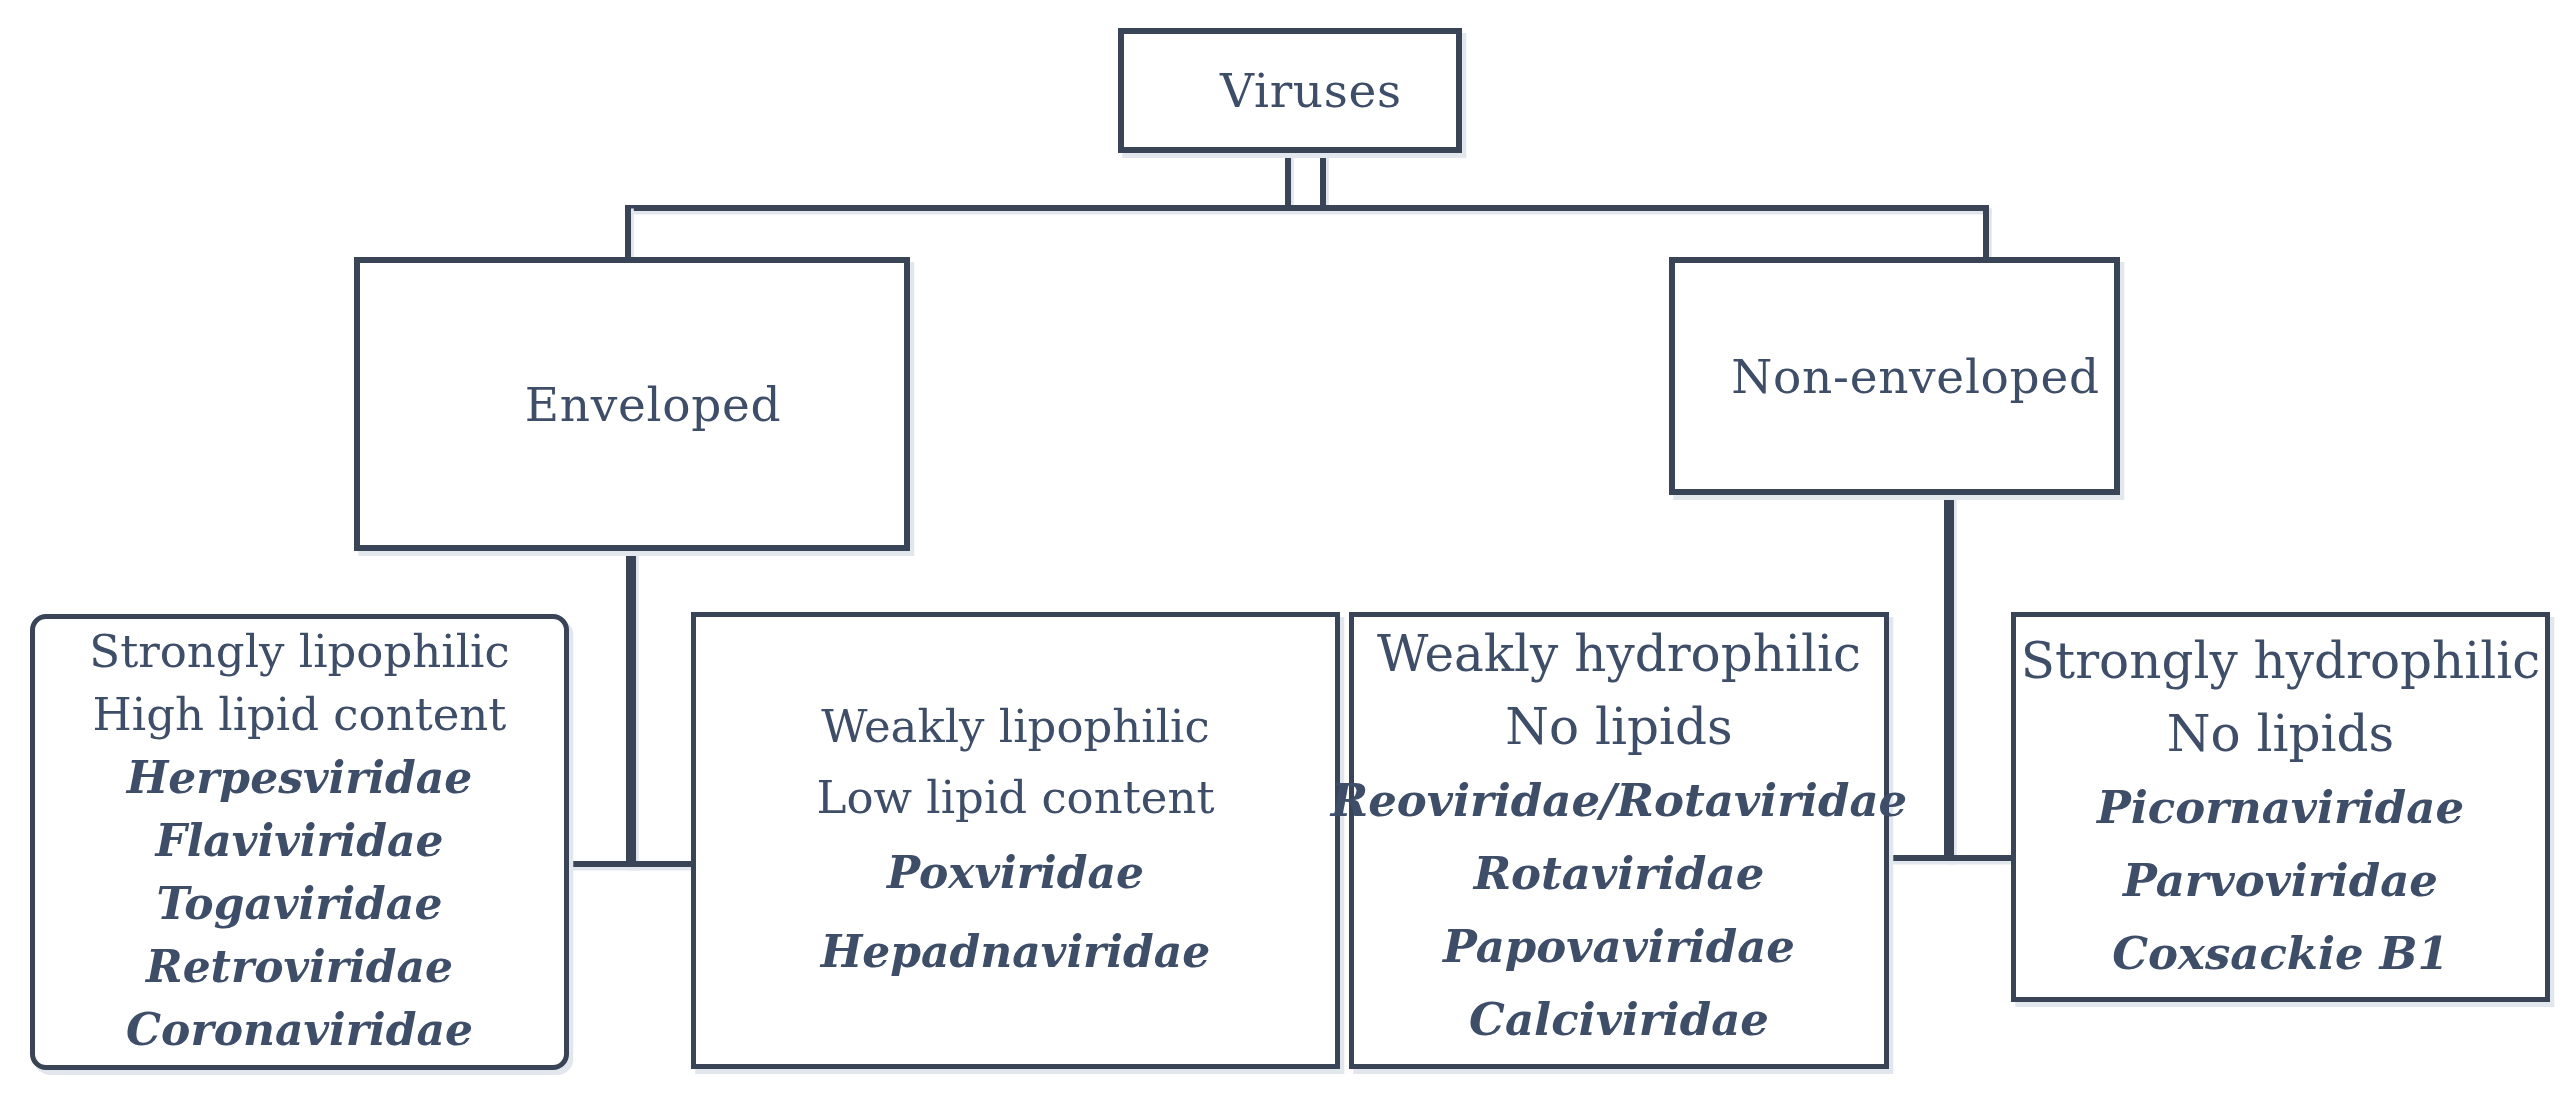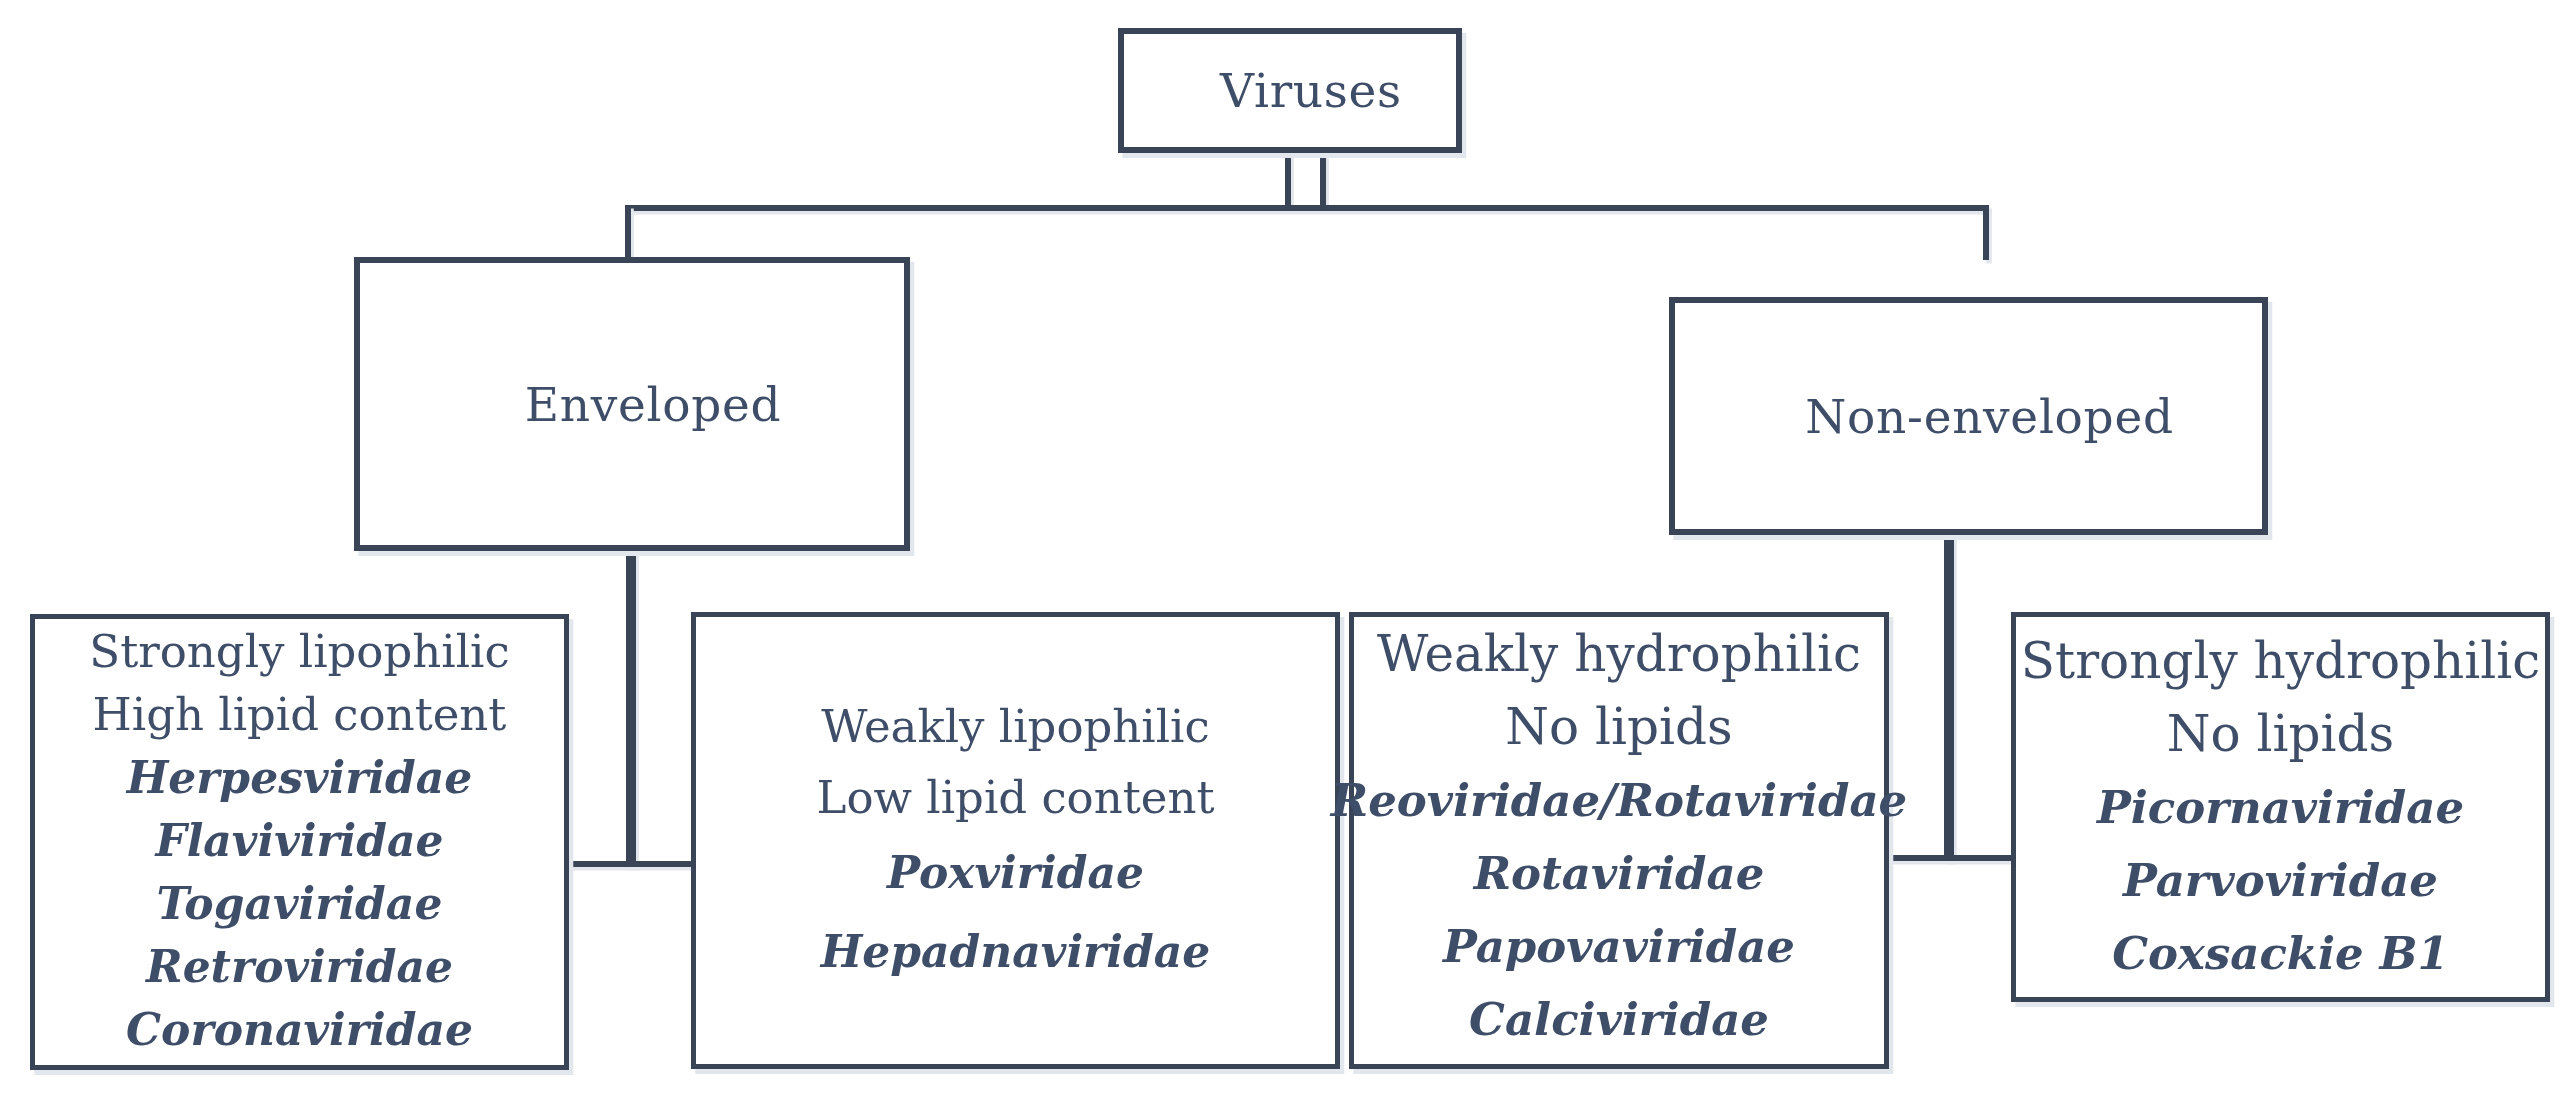--- a/index.html
+++ b/index.html
@@ -77,25 +77,25 @@
   <div class="seg" style="left:1886px;top:855px;width:128px;height:6.4px;"></div>
 
   <div class="node" style="left:1118px;top:28px;width:344px;height:125px;">
     <span class="lbl">Viruses</span>
   </div>
 
   <div class="node" style="left:354px;top:257px;width:556px;height:294px;">
     <span class="lbl">Enveloped</span>
   </div>
 
-  <div class="node" style="left:1669px;top:257px;width:599px;height:238px;margin-top:40px;">
+  <div class="node" style="left:1669px;top:257px;width:451px;height:238px;">
     <span class="lbl">Non-enveloped</span>
   </div>
 
-  <div class="node leaf leaf-1" style="left:30px;top:614px;width:539px;height:456px;">
+  <div class="node leaf leaf-1" style="left:30px;top:614px;width:539px;height:456px;border-radius:16px;">
     <div class="tl prop">Strongly lipophilic</div>
     <div class="tl prop">High lipid content</div>
     <div class="tl fam">Herpesviridae</div>
     <div class="tl fam">Flaviviridae</div>
     <div class="tl fam">Togaviridae</div>
     <div class="tl fam">Retroviridae</div>
     <div class="tl fam">Coronaviridae</div>
   </div>
 
   <div class="node leaf leaf-2 centered" style="left:691px;top:612px;width:649px;height:457px;">

